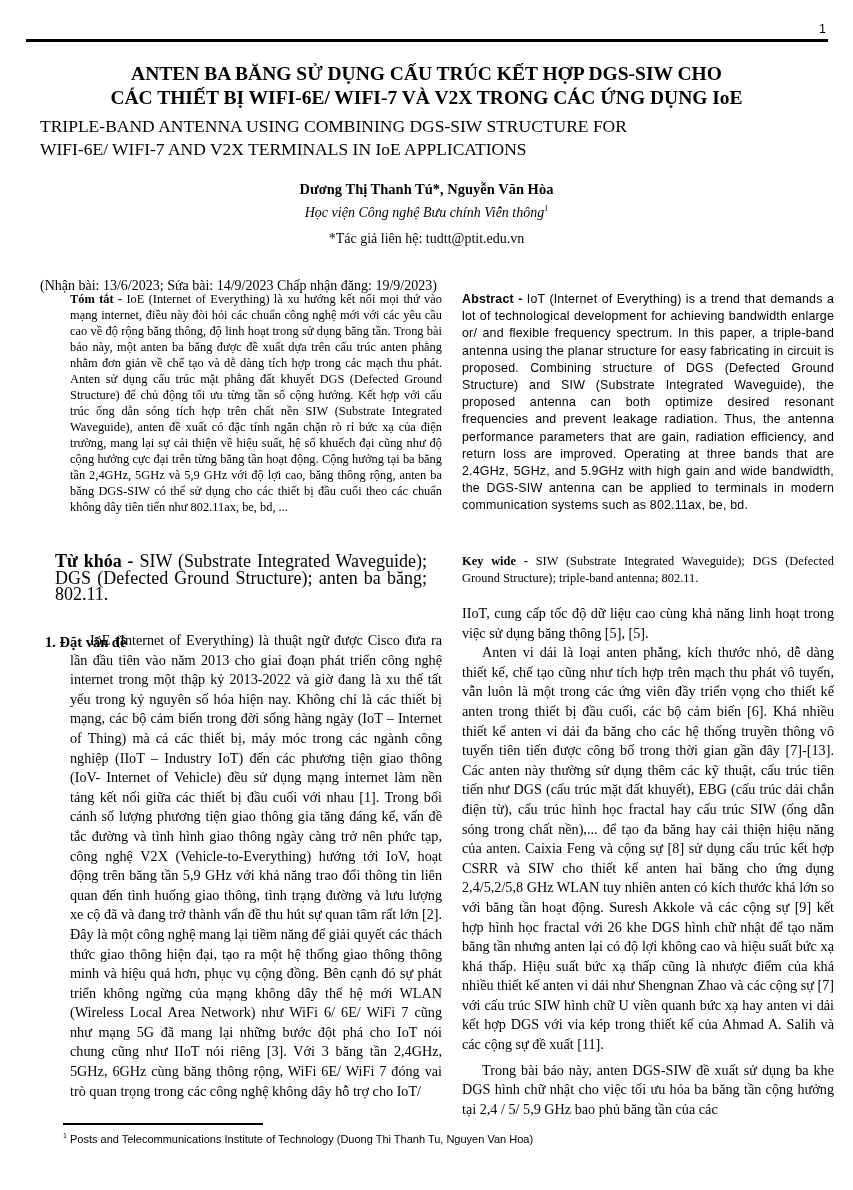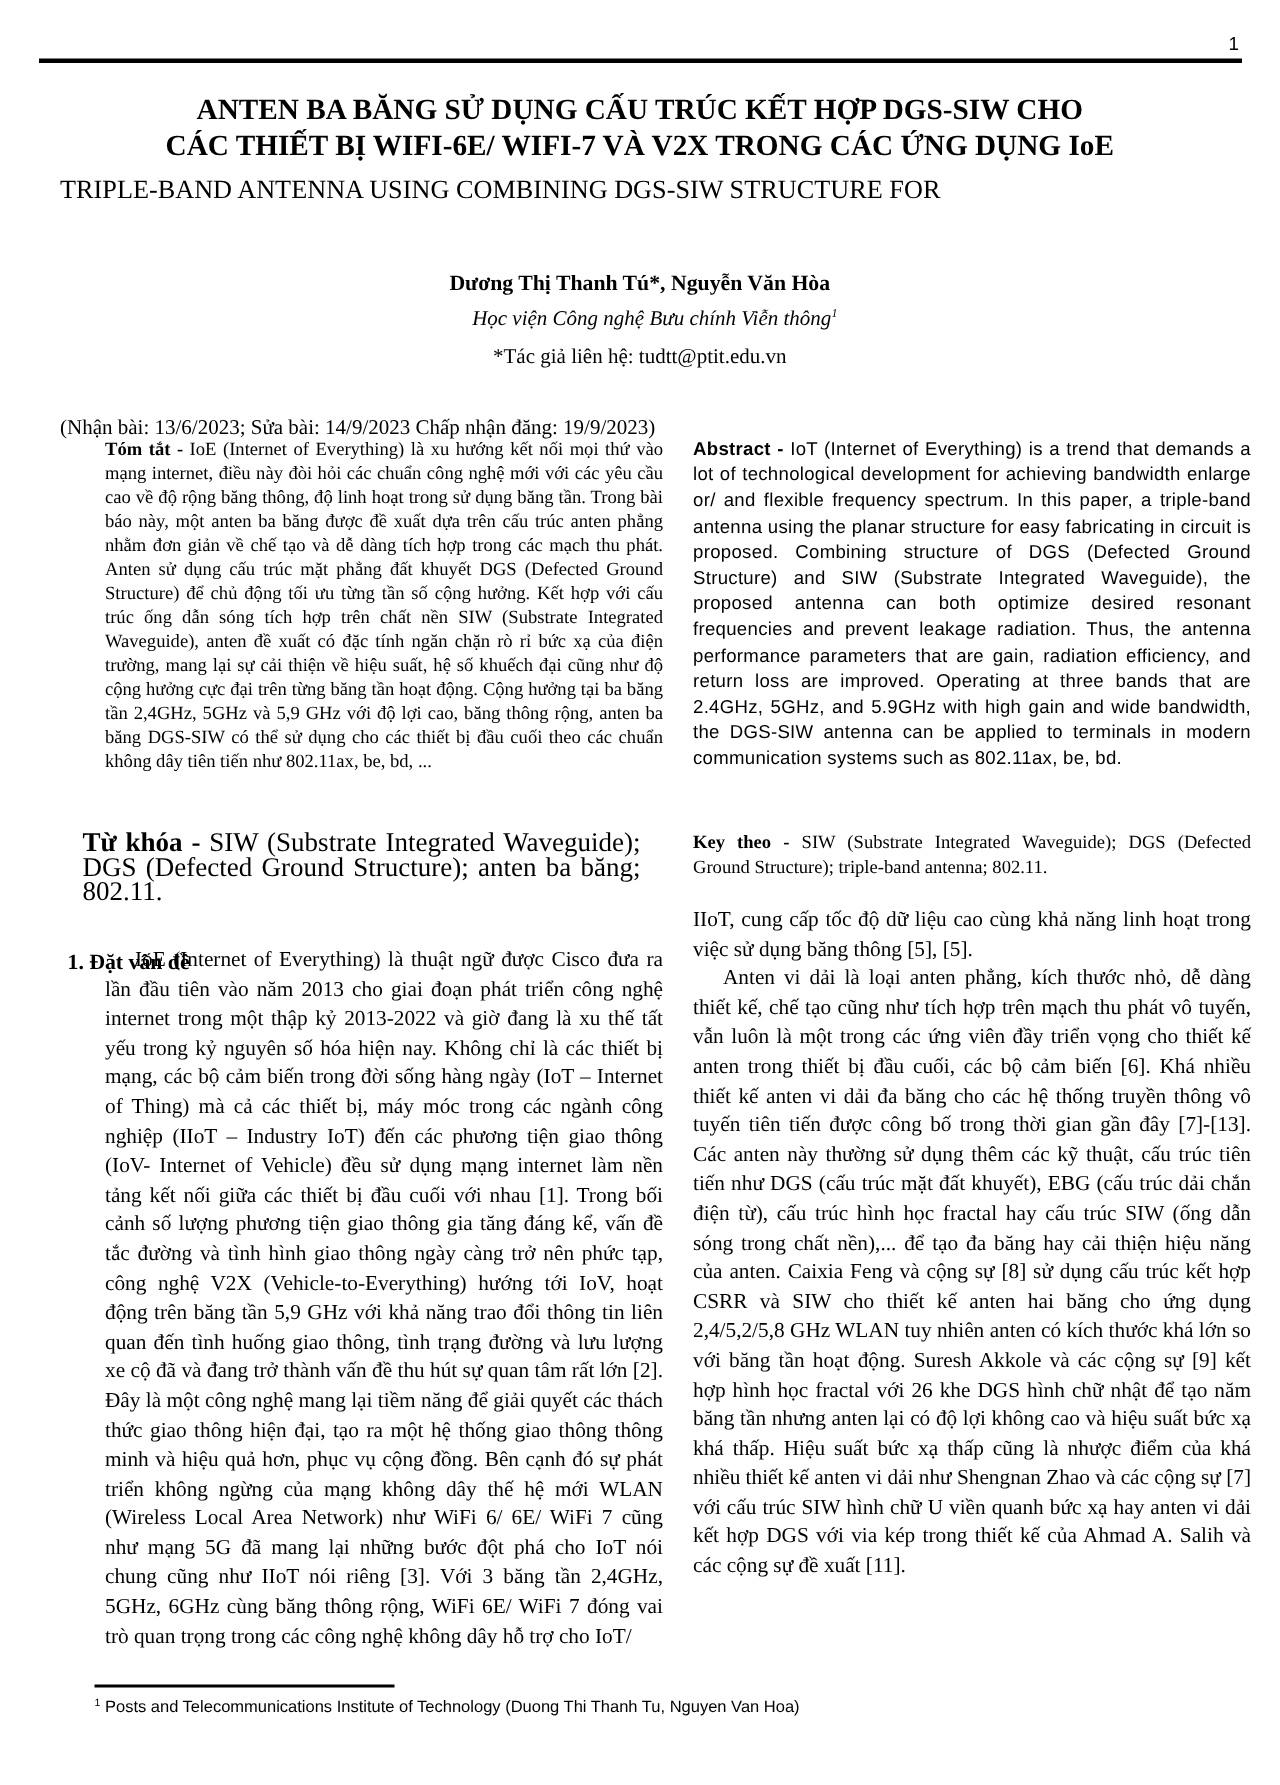--- a/index.html
+++ b/index.html
@@ -7,21 +7,21 @@
          font-family:"Liberation Serif", serif; }
   .header { position:absolute; left:26px; top:22px; width:800px; font-family:"Liberation Sans", sans-serif;
             font-size:12.5px; letter-spacing:0.1px; }
   .header .pg { position:absolute; right:0; top:0; }
   .header-rule { position:absolute; left:26px; top:39px; width:802px; height:3px; background:#000; }
   .title-vn { position:absolute; left:40px; top:62px; width:773px; text-align:center; font-weight:bold;
               font-size:19.5px; line-height:24px; }
   .title-en { position:absolute; left:40px; top:115px; width:773px; text-align:left;
               font-size:17.5px; line-height:23px; }
   .authors { position:absolute; left:40px; top:181px; width:773px; text-align:center; font-weight:bold; font-size:14.5px; }
-  .affil { position:absolute; left:50px; top:204px; width:773px; text-align:center; font-style:italic; font-size:14px; }
+  .affil { position:absolute; left:40px; top:204px; width:773px; text-align:center; font-style:italic; font-size:14px; }
   .affil sup { font-size:8px; }
   .contact { position:absolute; left:40px; top:231px; width:773px; text-align:center; font-size:14px; }
   .dates { position:absolute; left:40px; top:254px; width:773px; font-size:14px;margin-top:24px; }
   .col { position:absolute; text-align:justify;margin-left:25px; }
   .abs-vn { left:45px; top:291px; width:372px; font-size:12.4px; line-height:16px; }
   .abs-en { left:437px; top:291px; width:372px; font-size:12.4px; line-height:17.2px;
             font-family:"Liberation Sans", sans-serif; letter-spacing:0.2px; }
   .kw-vn { left:30px; top:553px; width:372px; font-size:18px; line-height:16.5px; }
   .kw-en { left:437px; top:553px; width:372px; font-size:12.4px; line-height:16.5px; }
   b.lbl { font-weight:bold; }
@@ -41,46 +41,48 @@
   <span class="pg">1</span>
 </div>
 <div class="header-rule"></div>
 
 <div class="title-vn">
   <div>ANTEN BA BĂNG SỬ DỤNG CẤU TRÚC KẾT HỢP DGS-SIW CHO</div>
   <div>CÁC THIẾT BỊ WIFI-6E/ WIFI-7 VÀ V2X TRONG CÁC ỨNG DỤNG IoE</div>
 </div>
 <div class="title-en">
   <div>TRIPLE-BAND ANTENNA USING COMBINING DGS-SIW STRUCTURE FOR</div>
+  <div>WIFI-6E/ WIFI-7 AND V2X TERMINALS IN IoE APPLICATIONS</div>
 </div>
 
 <div class="authors">Dương Thị Thanh Tú*, Nguyễn Văn Hòa</div>
 <div class="affil"><span>Học viện Công nghệ Bưu chính Viễn thông</span><sup>1</sup></div>
 <div class="contact">*Tác giả liên hệ: tudtt@ptit.edu.vn</div>
 <div class="dates">(Nhận bài: 13/6/2023; Sửa bài: 14/9/2023 Chấp nhận đăng: 19/9/2023)</div>
 
 <div class="col abs-vn">
   <b class="lbl">Tóm tắt - </b><span>IoE (Internet of Everything) là xu hướng kết nối mọi thứ vào mạng internet, điều này đòi hỏi các chuẩn công nghệ mới với các yêu cầu cao về độ rộng băng thông, độ linh hoạt trong sử dụng băng tần. Trong bài báo này, một anten ba băng được đề xuất dựa trên cấu trúc anten phẳng nhằm đơn giản về chế tạo và dễ dàng tích hợp trong các mạch thu phát. Anten sử dụng cấu trúc mặt phẳng đất khuyết DGS (Defected Ground Structure) để chủ động tối ưu từng tần số cộng hưởng. Kết hợp với cấu trúc ống dẫn sóng tích hợp trên chất nền SIW (Substrate Integrated Waveguide), anten đề xuất có đặc tính ngăn chặn rò rỉ bức xạ của điện trường, mang lại sự cải thiện về hiệu suất, hệ số khuếch đại cũng như độ cộng hưởng cực đại trên từng băng tần hoạt động. Cộng hưởng tại ba băng tần 2,4GHz, 5GHz và 5,9 GHz với độ lợi cao, băng thông rộng, anten ba băng DGS-SIW có thể sử dụng cho các thiết bị đầu cuối theo các chuẩn không dây tiên tiến như 802.11ax, be, bd, ...</span>
 </div>
 <div class="col abs-en">
   <b class="lbl">Abstract - </b><span>IoT (Internet of Everything) is a trend that demands a lot of technological development for achieving bandwidth enlarge or/ and flexible frequency spectrum. In this paper, a triple-band antenna using the planar structure for easy fabricating in circuit is proposed. Combining structure of DGS (Defected Ground Structure) and SIW (Substrate Integrated Waveguide), the proposed antenna can both optimize desired resonant frequencies and prevent leakage radiation. Thus, the antenna performance parameters that are gain, radiation efficiency, and return loss are improved. Operating at three bands that are 2.4GHz, 5GHz, and 5.9GHz with high gain and wide bandwidth, the DGS-SIW antenna can be applied to terminals in modern communication systems such as 802.11ax, be, bd.</span>
 </div>
 
 <div class="col kw-vn">
   <b class="lbl">Từ khóa - </b><span>SIW (Substrate Integrated Waveguide); DGS (Defected Ground Structure); anten ba băng; 802.11.</span>
 </div>
 <div class="col kw-en">
-  <b class="lbl">Key theo - </b><span>SIW (Substrate Integrated Waveguide); DGS (Defected Ground Structure); triple-band antenna; 802.11.</span>
+  <b class="lbl">Key wide - </b><span>SIW (Substrate Integrated Waveguide); DGS (Defected Ground Structure); triple-band antenna; 802.11.</span>
 </div>
 
 <div class="sec">1. Đặt vấn đề</div>
 
 <div class="col body-l">
   <p class="indent">IoE (Internet of Everything) là thuật ngữ được Cisco đưa ra lần đầu tiên vào năm 2013 cho giai đoạn phát triển công nghệ internet trong một thập kỷ 2013-2022 và giờ đang là xu thế tất yếu trong kỷ nguyên số hóa hiện nay. Không chỉ là các thiết bị mạng, các bộ cảm biến trong đời sống hàng ngày (IoT – Internet of Thing) mà cả các thiết bị, máy móc trong các ngành công nghiệp (IIoT – Industry IoT) đến các phương tiện giao thông (IoV- Internet of Vehicle) đều sử dụng mạng internet làm nền tảng kết nối giữa các thiết bị đầu cuối với nhau [1]. Trong bối cảnh số lượng phương tiện giao thông gia tăng đáng kể, vấn đề tắc đường và tình hình giao thông ngày càng trở nên phức tạp, công nghệ V2X (Vehicle-to-Everything) hướng tới IoV, hoạt động trên băng tần 5,9 GHz với khả năng trao đổi thông tin liên quan đến tình huống giao thông, tình trạng đường và lưu lượng xe cộ đã và đang trở thành vấn đề thu hút sự quan tâm rất lớn [2]. Đây là một công nghệ mang lại tiềm năng để giải quyết các thách thức giao thông hiện đại, tạo ra một hệ thống giao thông thông minh và hiệu quả hơn, phục vụ cộng đồng. Bên cạnh đó sự phát triển không ngừng của mạng không dây thế hệ mới WLAN (Wireless Local Area Network) như WiFi 6/ 6E/ WiFi 7 cũng như mạng 5G đã mang lại những bước đột phá cho IoT nói chung cũng như IIoT nói riêng [3]. Với 3 băng tần 2,4GHz, 5GHz, 6GHz cùng băng thông rộng, WiFi 6E/ WiFi 7 đóng vai trò quan trọng trong các công nghệ không dây hỗ trợ cho IoT/</p>
 </div>
 
 <div class="col body-r">
   <p>IIoT, cung cấp tốc độ dữ liệu cao cùng khả năng linh hoạt trong việc sử dụng băng thông [5], [5].</p>
   <p class="indent">Anten vi dải là loại anten phẳng, kích thước nhỏ, dễ dàng thiết kế, chế tạo cũng như tích hợp trên mạch thu phát vô tuyến, vẫn luôn là một trong các ứng viên đầy triển vọng cho thiết kế anten trong thiết bị đầu cuối, các bộ cảm biến [6]. Khá nhiều thiết kế anten vi dải đa băng cho các hệ thống truyền thông vô tuyến tiên tiến được công bố trong thời gian gần đây [7]-[13]. Các anten này thường sử dụng thêm các kỹ thuật, cấu trúc tiên tiến như DGS (cấu trúc mặt đất khuyết), EBG (cấu trúc dải chắn điện từ), cấu trúc hình học fractal hay cấu trúc SIW (ống dẫn sóng trong chất nền),... để tạo đa băng hay cải thiện hiệu năng của anten. Caixia Feng và cộng sự [8] sử dụng cấu trúc kết hợp CSRR và SIW cho thiết kế anten hai băng cho ứng dụng 2,4/5,2/5,8 GHz WLAN tuy nhiên anten có kích thước khá lớn so với băng tần hoạt động. Suresh Akkole và các cộng sự [9] kết hợp hình học fractal với 26 khe DGS hình chữ nhật để tạo năm băng tần nhưng anten lại có độ lợi không cao và hiệu suất bức xạ khá thấp. Hiệu suất bức xạ thấp cũng là nhược điểm của khá nhiều thiết kế anten vi dải như Shengnan Zhao và các cộng sự [7] với cấu trúc SIW hình chữ U viền quanh bức xạ hay anten vi dải kết hợp DGS với via kép trong thiết kế của Ahmad A. Salih và các cộng sự đề xuất [11].</p>
+  <p class="indent" style="margin-top:6px">Trong bài báo này, anten DGS-SIW đề xuất sử dụng ba khe DGS hình chữ nhật cho việc tối ưu hóa ba băng tần cộng hưởng tại 2,4 / 5/ 5,9 GHz bao phủ băng tần của các</p>
 </div>
 
 <div class="fn-rule"></div>
 <div class="footnote"><sup>1</sup><span> Posts and Telecommunications Institute of Technology (Duong Thi Thanh Tu, Nguyen Van Hoa)</span></div>
 
 </body></html>

